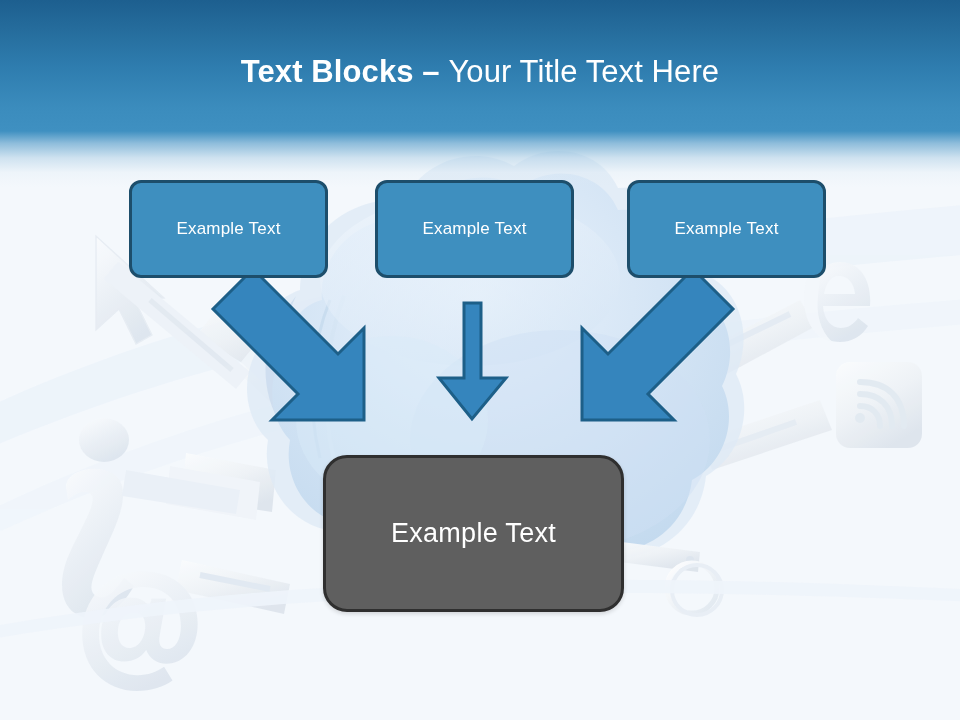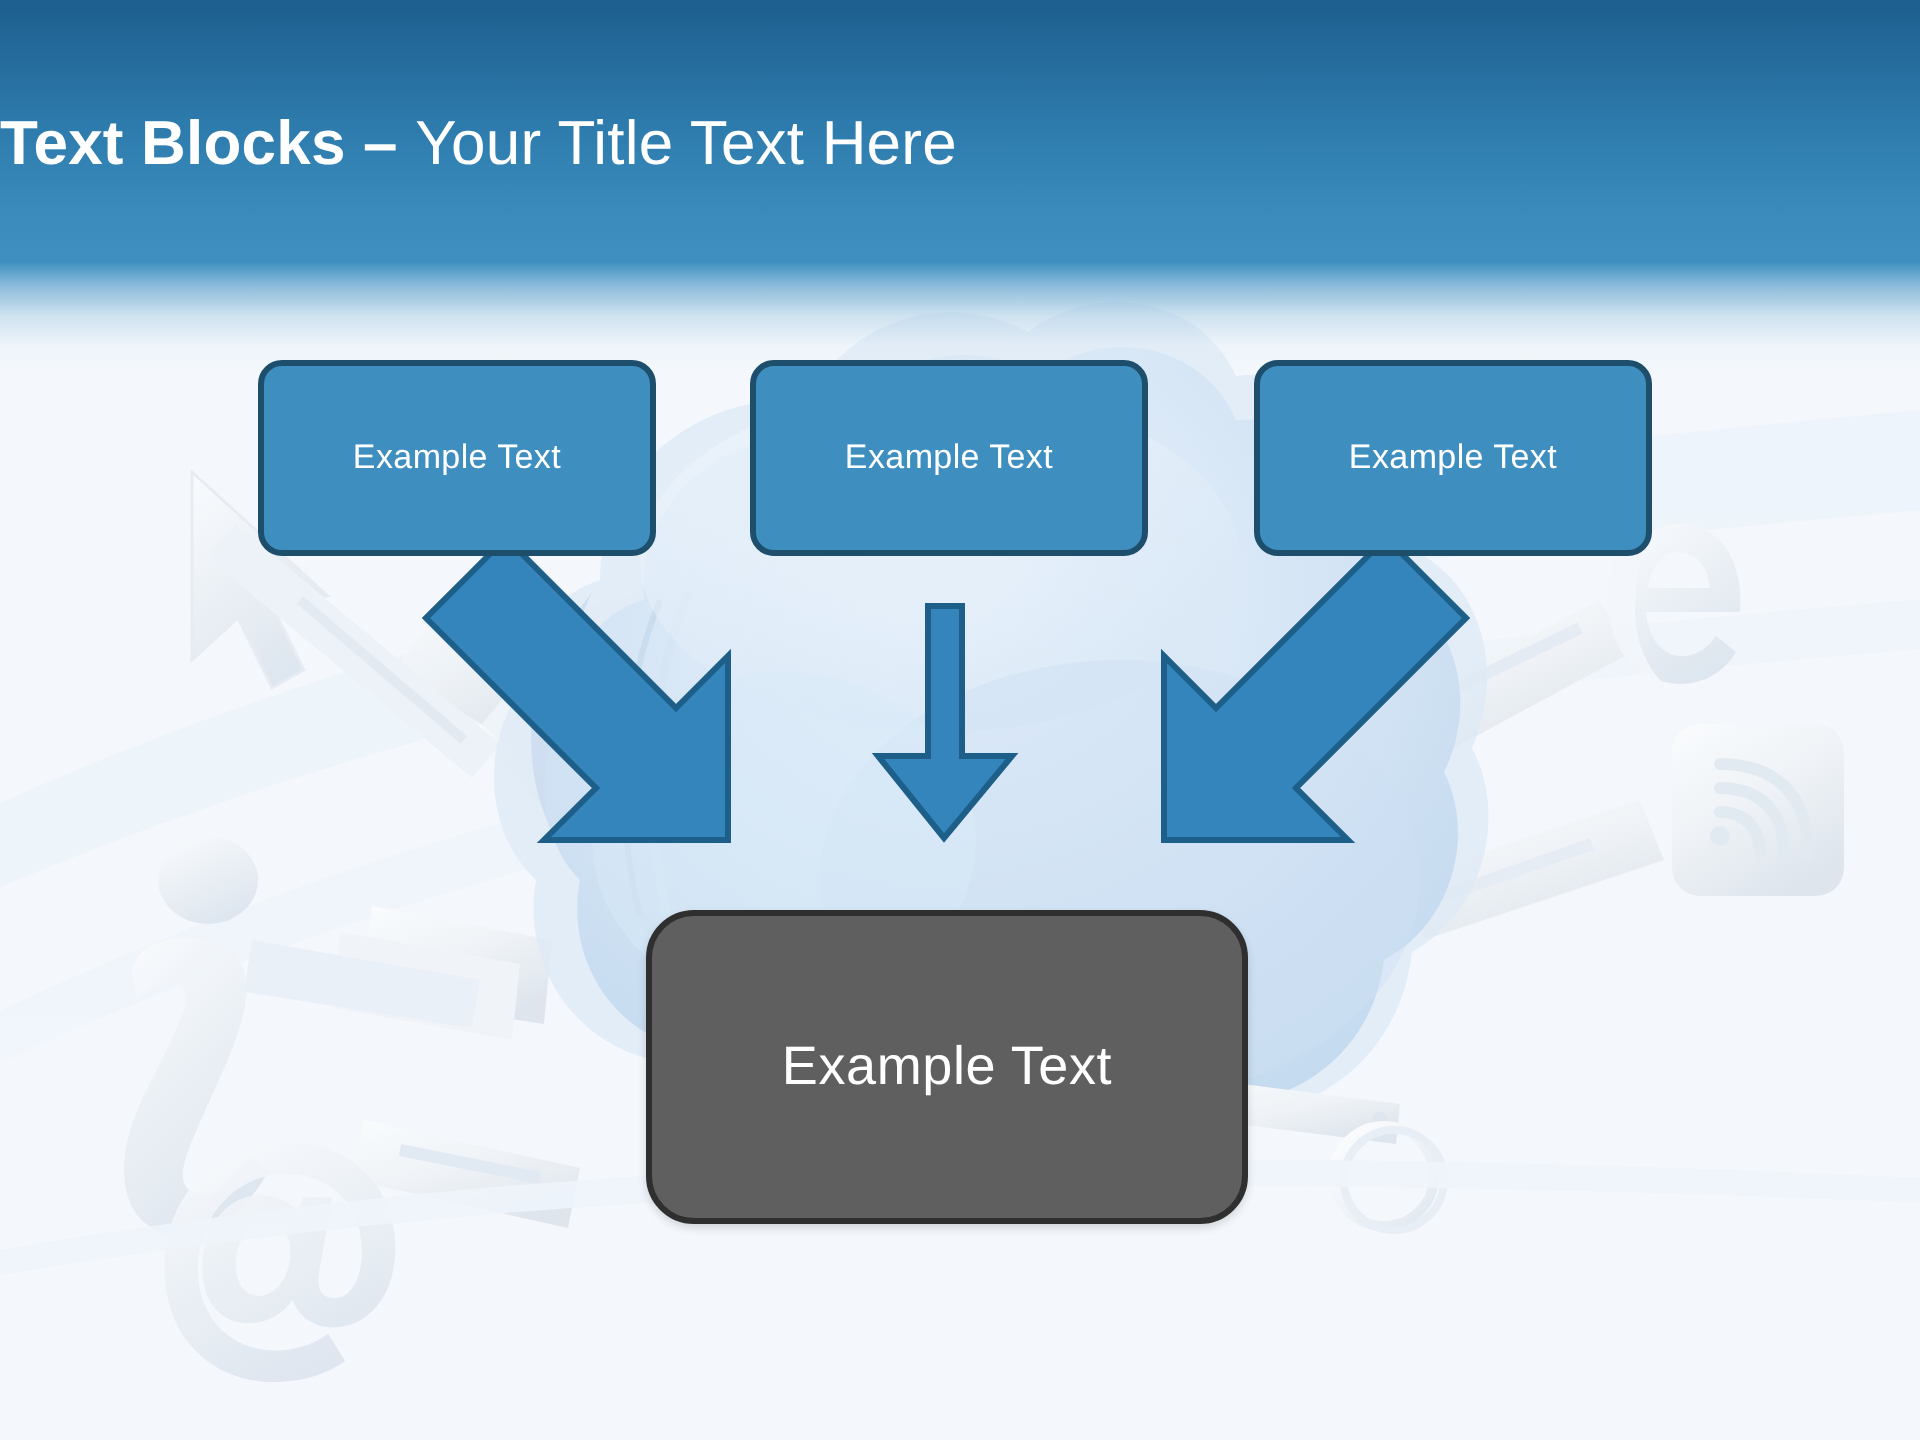--- a/index.html
+++ b/index.html
@@ -50,21 +50,21 @@
         rgba(176,208,230,0.55) 48%,
         rgba(220,234,244,0.26) 74%,
         rgba(244,248,252,0) 100%);
   }
 
   .slide-title {
     position: absolute;
     left: 0;
     top: 52px;
     width: 960px;
-    text-align: left;
+    text-align: center;
     font-size: 31px;
     line-height: 40px;
     color: #ffffff;
     letter-spacing: 0.1px;
     white-space: nowrap;
   }
   .slide-title .t-strong { font-weight: bold; }
   .slide-title .t-sep    { font-weight: bold; }
   .slide-title .t-light  { font-weight: normal; }
 

